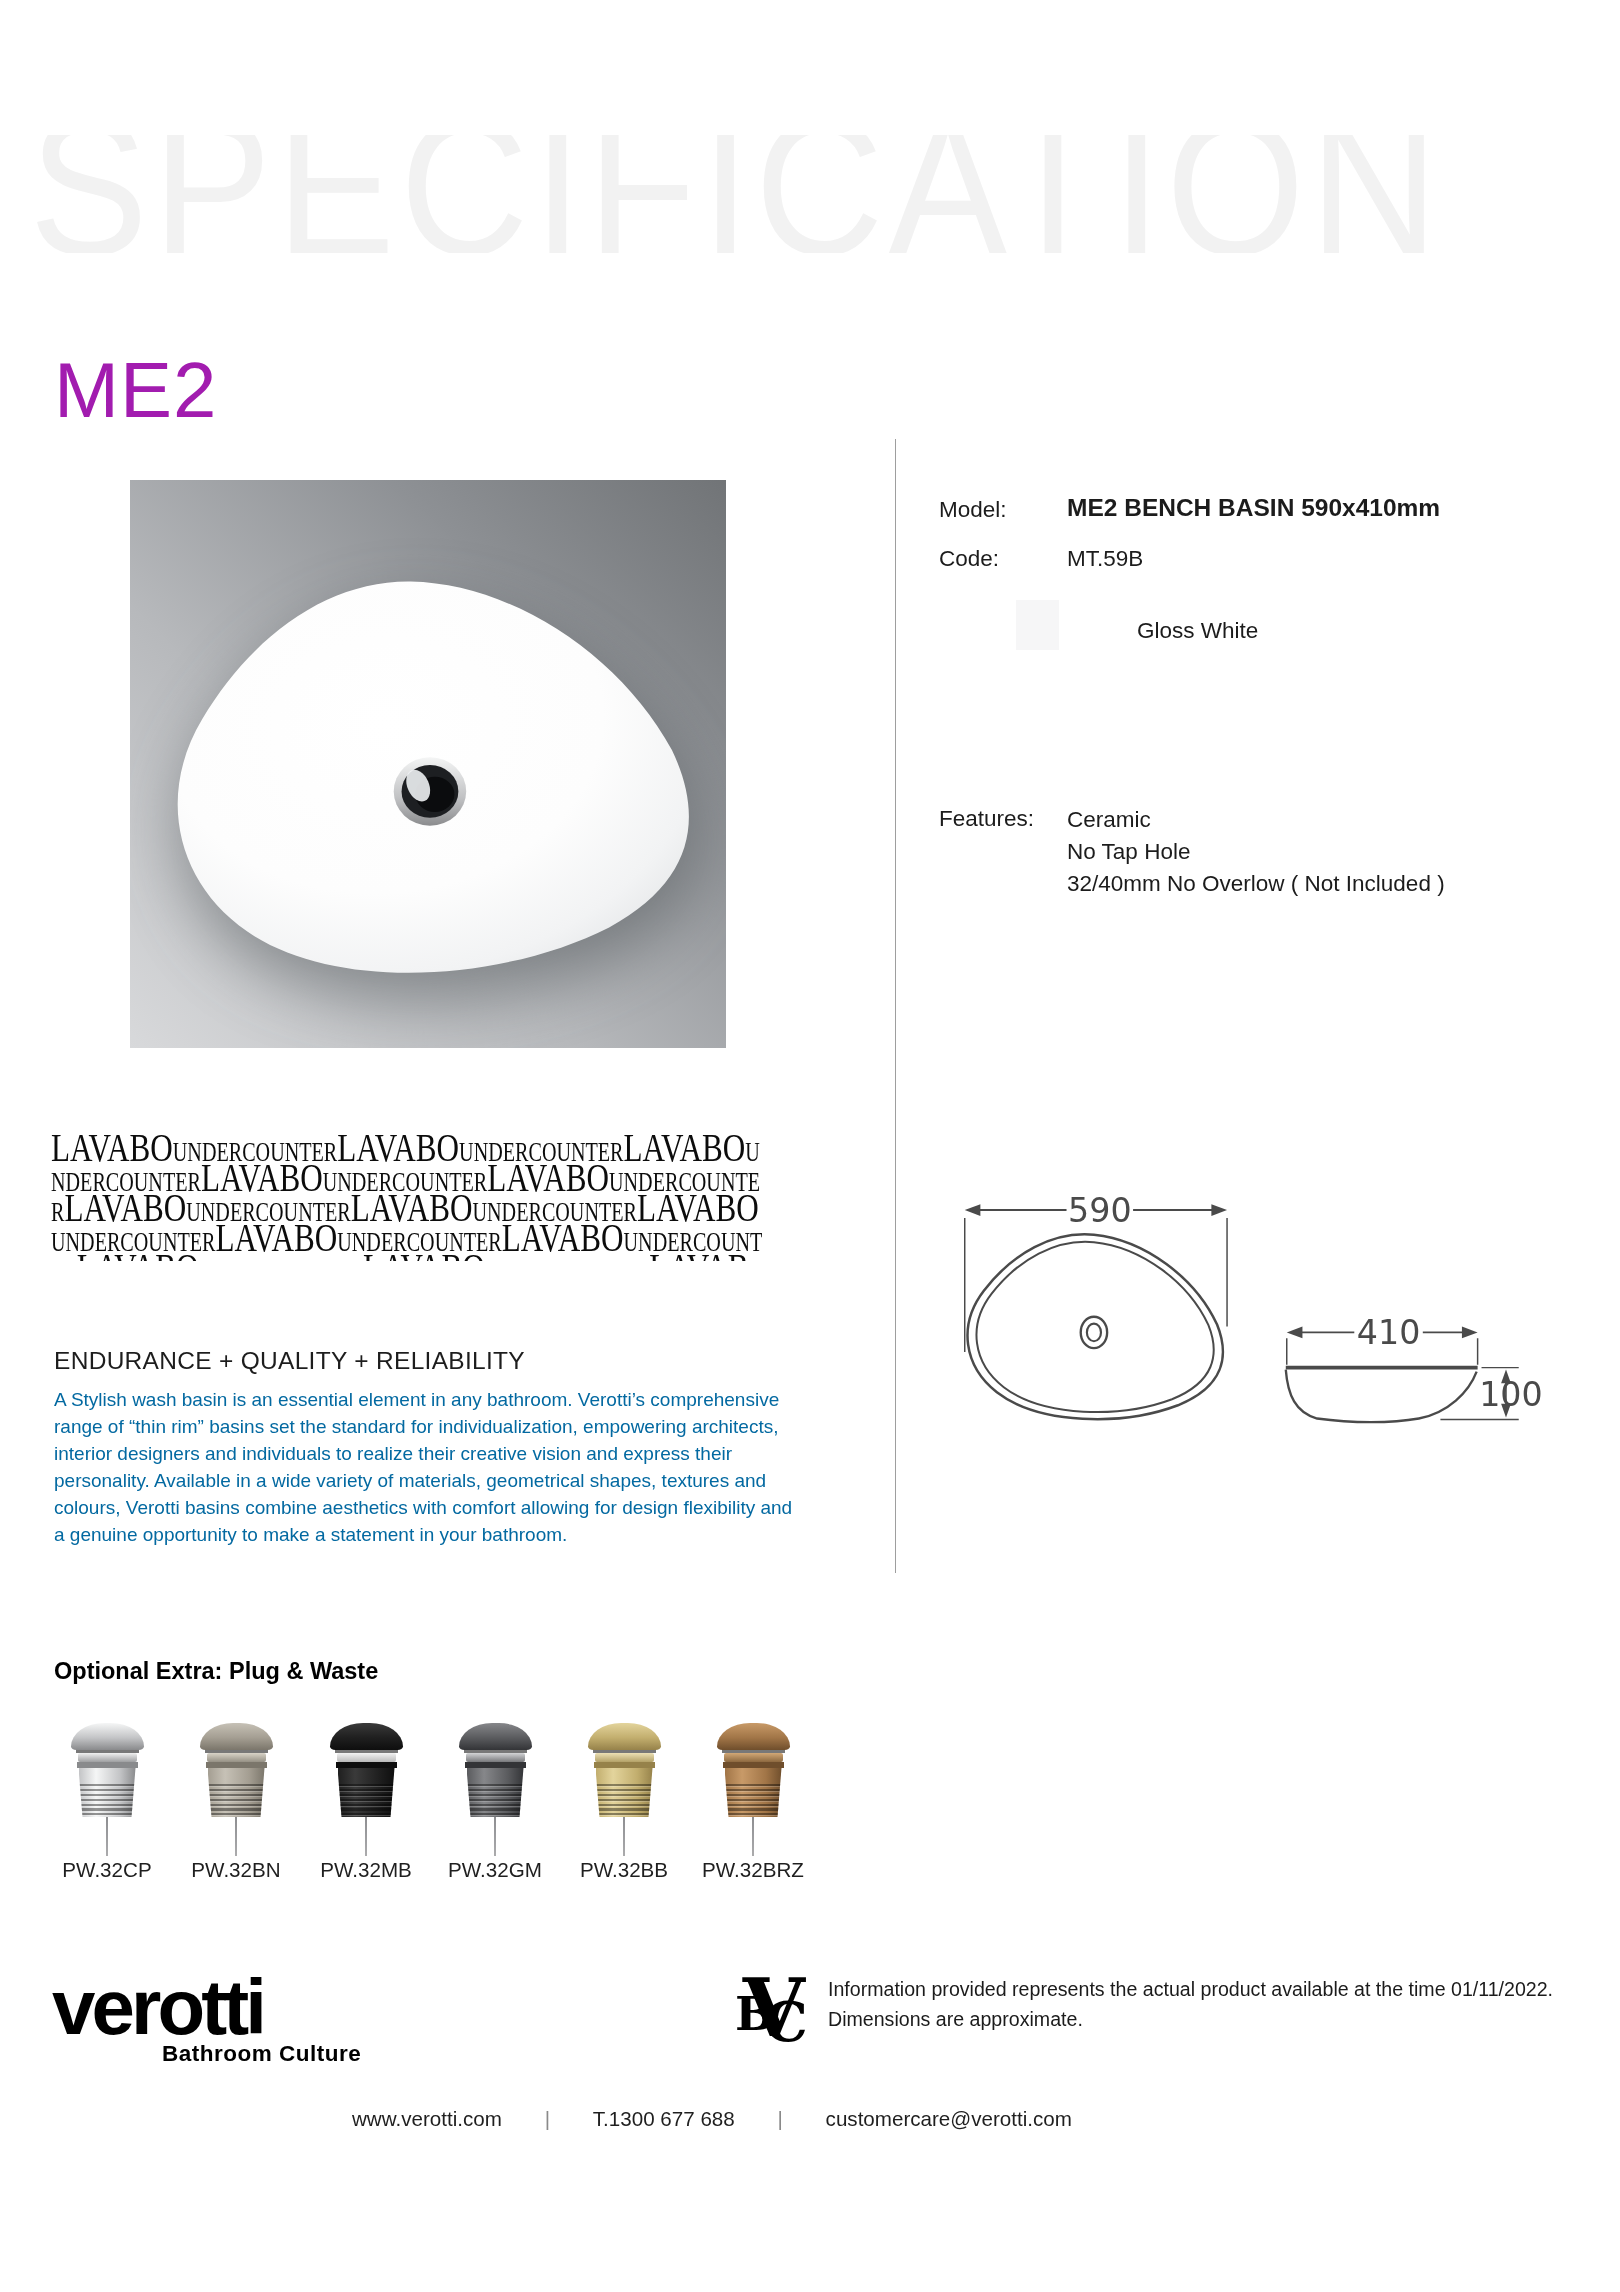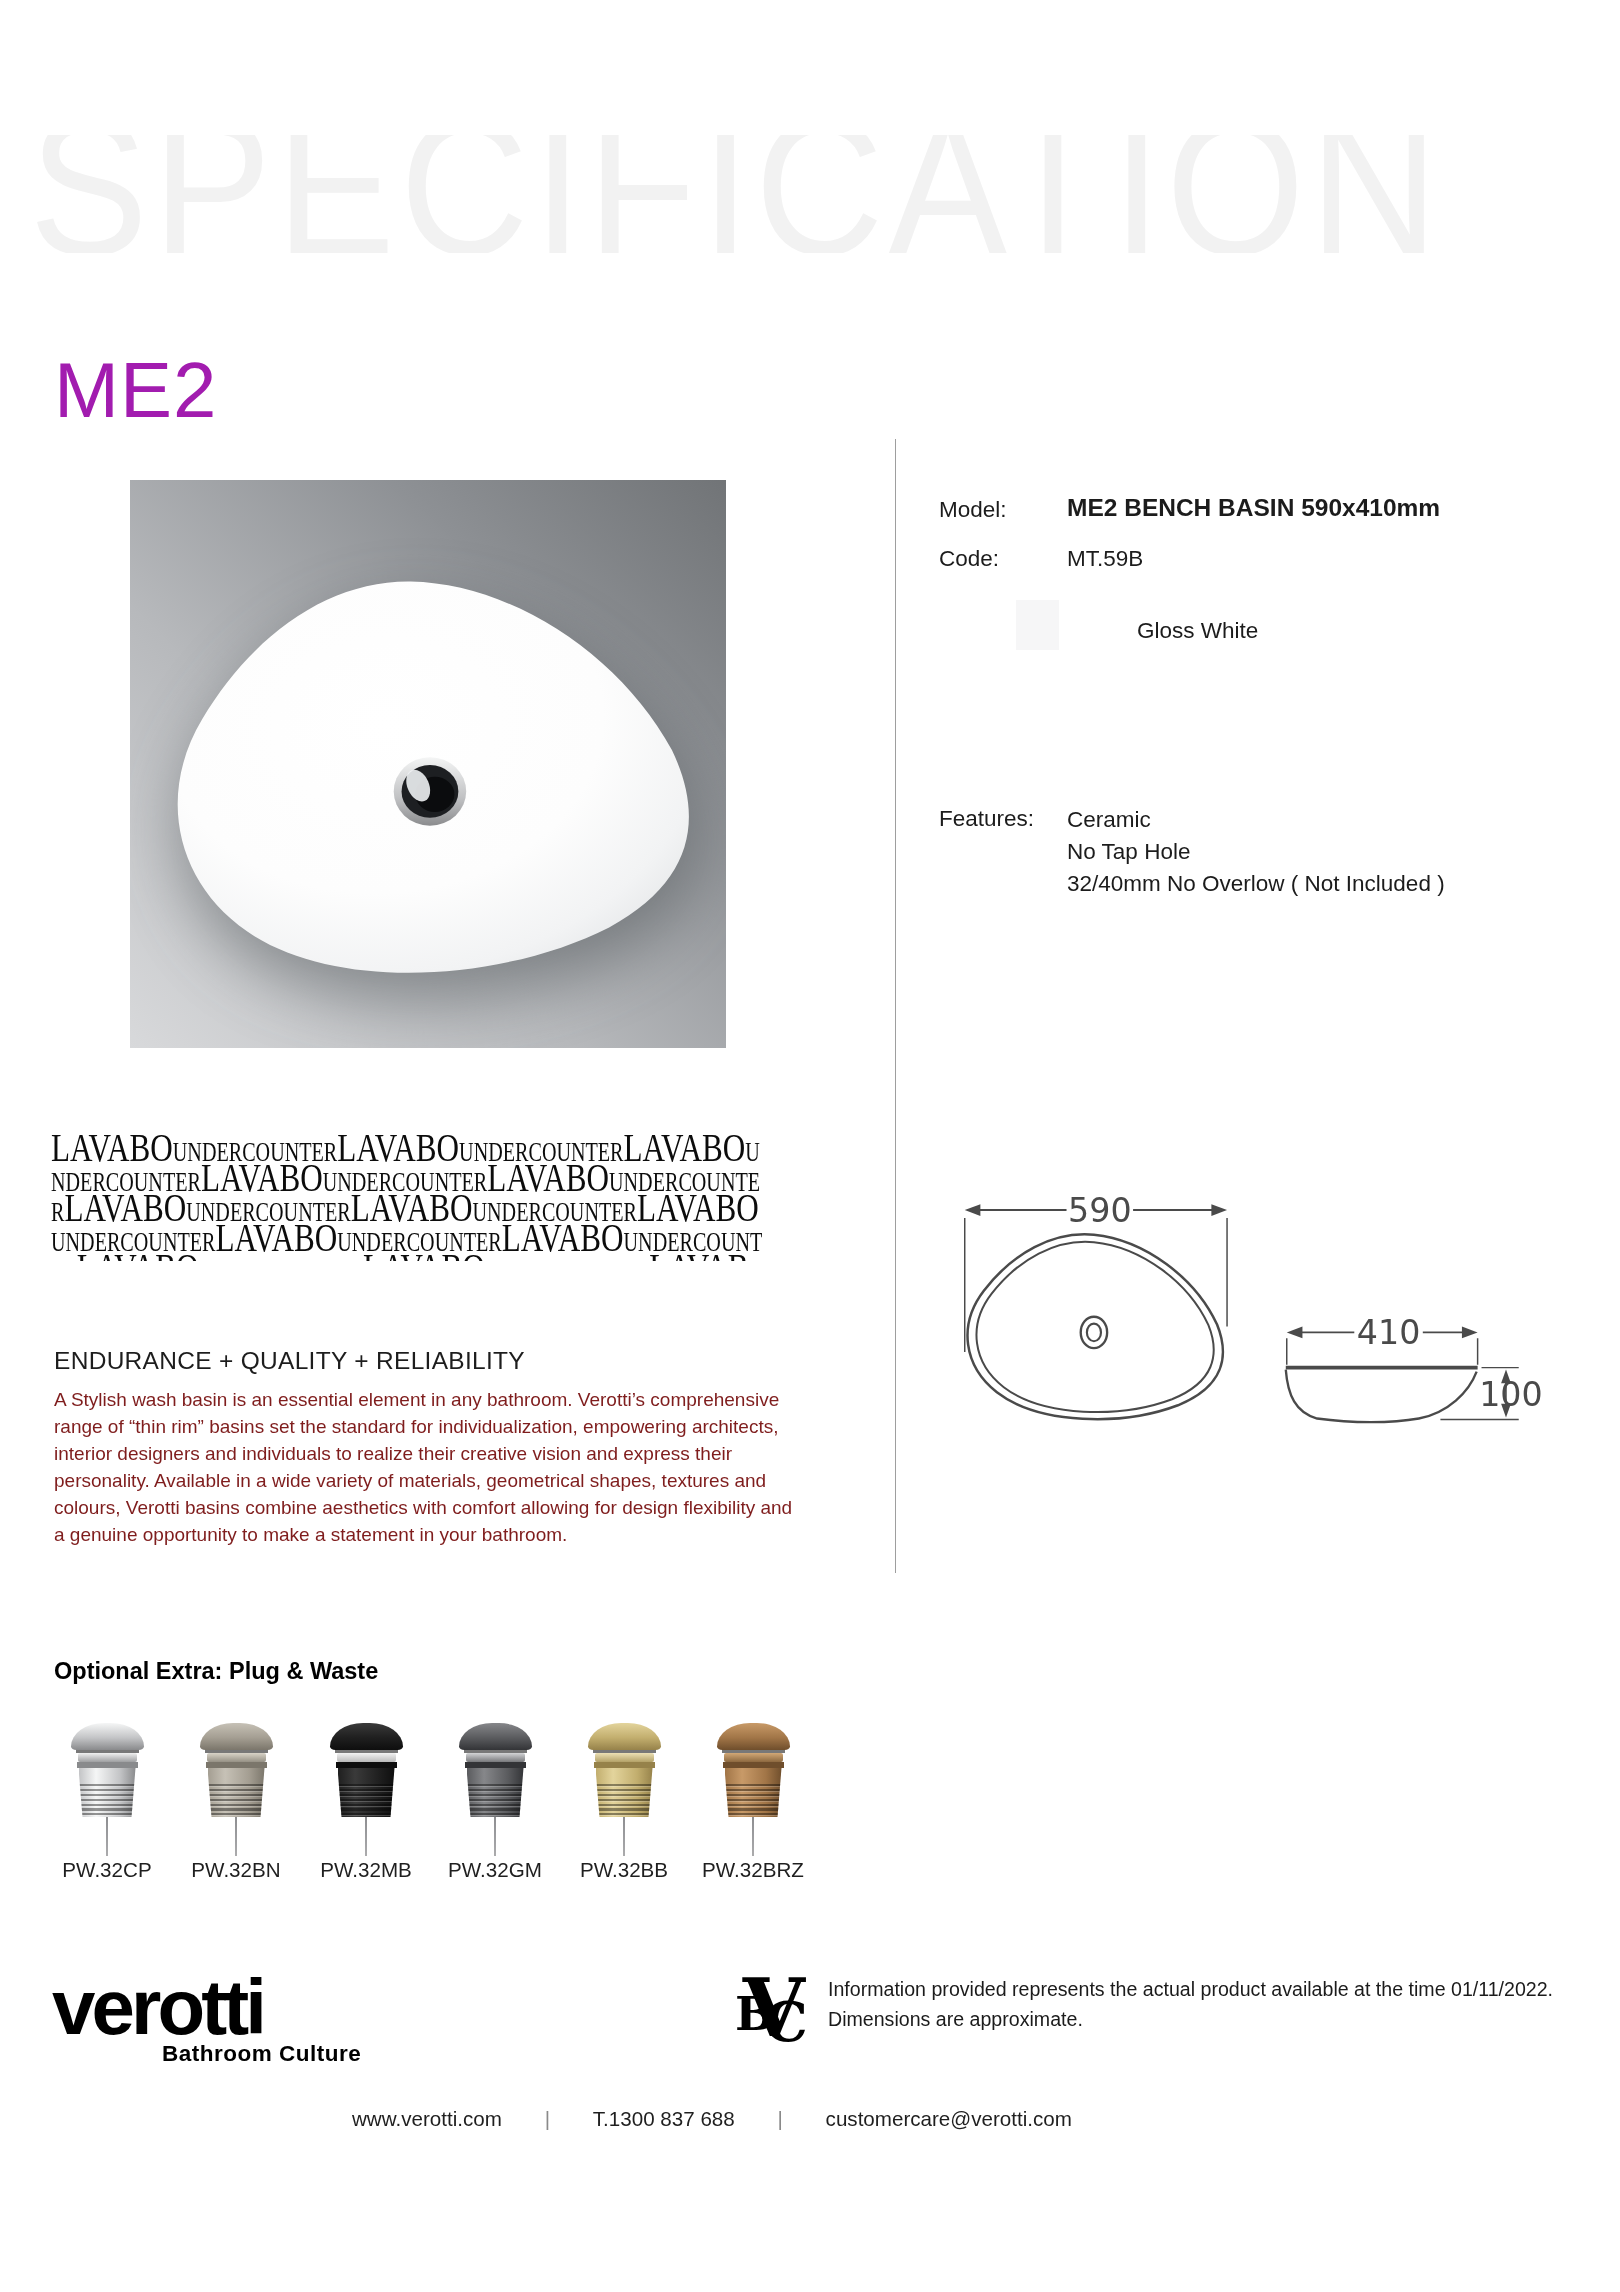--- a/index.html
+++ b/index.html
@@ -31,21 +31,21 @@
   .diagram{position:absolute;left:931px;top:1166px;}
   .diagram text{font-family:"DejaVu Sans",sans-serif;font-size:34px;fill:#4a4a4a;}
   
   .lavabo{position:absolute;left:51px;top:1132px;width:757px;height:129px;overflow:hidden;}
   .lavabo-line{white-space:nowrap;height:30px;line-height:30px;transform:scaleX(.76);transform-origin:left top;
     font-family:"Liberation Serif",serif;color:#0c0c0c;}
   .lavabo-line .b{font-size:41px;}
   .lavabo-line .s{font-size:26.5px;}
   
   .desc-heading{position:absolute;left:54px;top:1347px;font-size:24.5px;font-weight:500;color:#1d1d1d;letter-spacing:0.3px;}
-  .desc-body{position:absolute;left:54px;top:1386px;width:753px;font-size:19px;line-height:27px;color:#7f1d1d;}
+  .desc-body{position:absolute;left:54px;top:1386px;width:753px;font-size:19px;line-height:27px;color:#0369a1;}
   
   .optional-heading{position:absolute;left:54px;top:1658px;font-size:23.5px;font-weight:700;color:#000000;}
   .plug-col{position:absolute;top:1723px;width:108px;text-align:center;}
   .plug-art{width:74px;margin:0 auto;}
   .p-cap{width:73px;height:27.4px;margin:0 auto;border-radius:36px 36px 5.9px 5.9px / 25.5px 25.5px 3.9px 3.9px;
     background:linear-gradient(180deg,var(--c1),var(--c2) 55%,var(--c3));}
   .p-capline{width:63px;height:2.9px;margin:0 auto;background:rgba(10,10,10,.55);}
   .p-ring{width:59px;height:8.8px;margin:0 auto;border-radius:2px;
     background:linear-gradient(180deg,var(--r1),var(--r2));}
   .p-ring2{width:61px;height:5.9px;margin:0 auto;background:var(--c3);}
@@ -273,19 +273,19 @@
   </div>
 
   <div class="disclaimer">
       <div>Information provided represents the actual product available at the time 01/11/2022.</div>
       <div>Dimensions are approximate.</div>
     </div>
 
   <div class="footer">
     <span class="link">www.verotti.com</span>
     <span class="sep">|</span>
-    <span class="link">T.1300 837 688</span>
+    <span class="link">T.1300 677 688</span>
     <span class="sep">|</span>
     <span class="link">customercare@verotti.com</span>
   </div>
 
 </div>
 
 
 </body></html>

